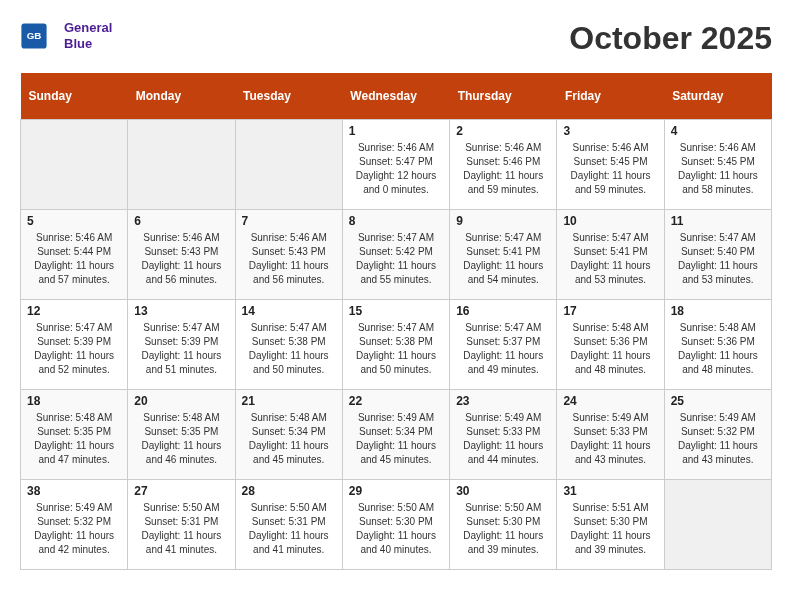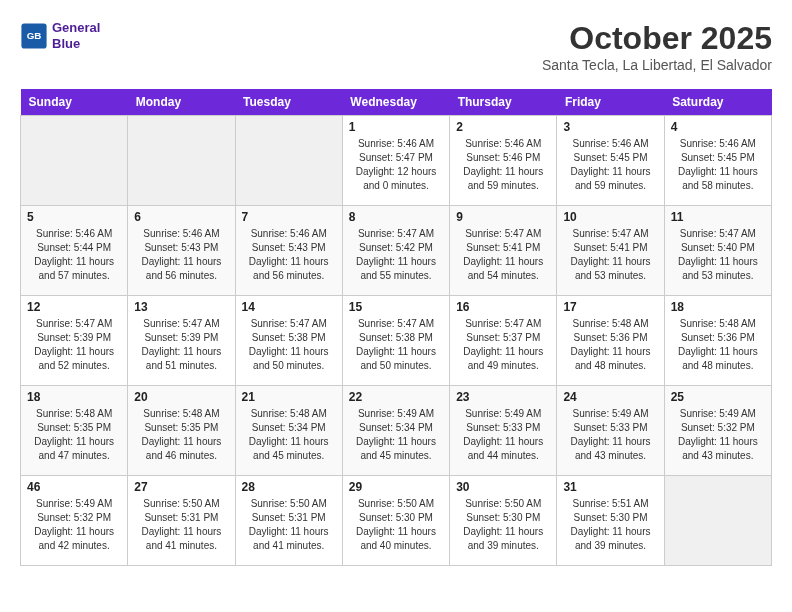--- a/index.html
+++ b/index.html
@@ -12,57 +12,57 @@
     }
     .header-section {
       display: flex;
       justify-content: space-between;
       align-items: flex-start;
       margin-bottom: 16px;
     }
     .logo {
       display: flex;
       align-items: center;
-      gap: 4px;
+      gap: 16px;
     }
     .logo-text {
       font-size: 13px;
       line-height: 1.2;
       color: #333;
       font-weight: bold;
     }
     .logo-text span {
       color: #4c1d95;
     }
     .logo-icon {
       width: 28px;
       height: 28px;
     }
     .title-section {
-      text-align: right;
+      text-align: center;
     }
     .month-year {
       font-size: 32px;
       font-weight: bold;
       color: #333;
     }
     .location {
       font-size: 14px;
       color: #555;
     }
     .calendar {
       width: 100%;
       border-collapse: collapse;
       font-size: 11px;
     }
     .calendar th {
-      background-color: #6d28d9;
+      background-color: #c2410c;
       color: #fff;
       text-align: left;
-      padding: 6px 8px;
+      padding: 16px 8px;
       font-size: 12px;
       font-weight: bold;
     }
     .calendar td {
       border: 1px solid #ccc;
       vertical-align: top;
       padding: 4px 6px;
       width: calc(100% / 7);
       min-height: 80px;
       background: #fff;
@@ -98,21 +98,20 @@
       <rect x="2" y="2" width="36" height="36" rx="4" fill="#1a5ba8"></rect>
       <text x="20" y="24" text-anchor="middle" fill="white" font-size="14" font-weight="bold">GB</text>
     </svg>
     <div class="logo-text">
       <div><span>General</span></div>
       <div><span>Blue</span></div>
     </div>
   </div>
   <div class="title-section">
     <div class="month-year">October 2025</div>
-    <div class="location">Santa Tecla, La Libertad, El Salvador</div>
   </div>
 </div>
 
 <table class="calendar">
   <thead>
     <tr>
     <th>Sunday</th>
         <th>Monday</th>
         <th>Tuesday</th>
         <th>Wednesday</th>
@@ -303,21 +302,21 @@
         <td>
           <div class="day-number">25</div>
           <div class="day-content" style="white-space: pre-line;">Sunrise: 5:49 AM
 Sunset: 5:32 PM
 Daylight: 11 hours
 and 43 minutes.</div>
         </td>
       </tr>
       <tr>
         <td>
-          <div class="day-number">46</div>
+          <div class="day-number">38</div>
           <div class="day-content" style="white-space: pre-line;">Sunrise: 5:49 AM
 Sunset: 5:32 PM
 Daylight: 11 hours
 and 42 minutes.</div>
         </td>
         <td>
           <div class="day-number">27</div>
           <div class="day-content" style="white-space: pre-line;">Sunrise: 5:50 AM
 Sunset: 5:31 PM
 Daylight: 11 hours

